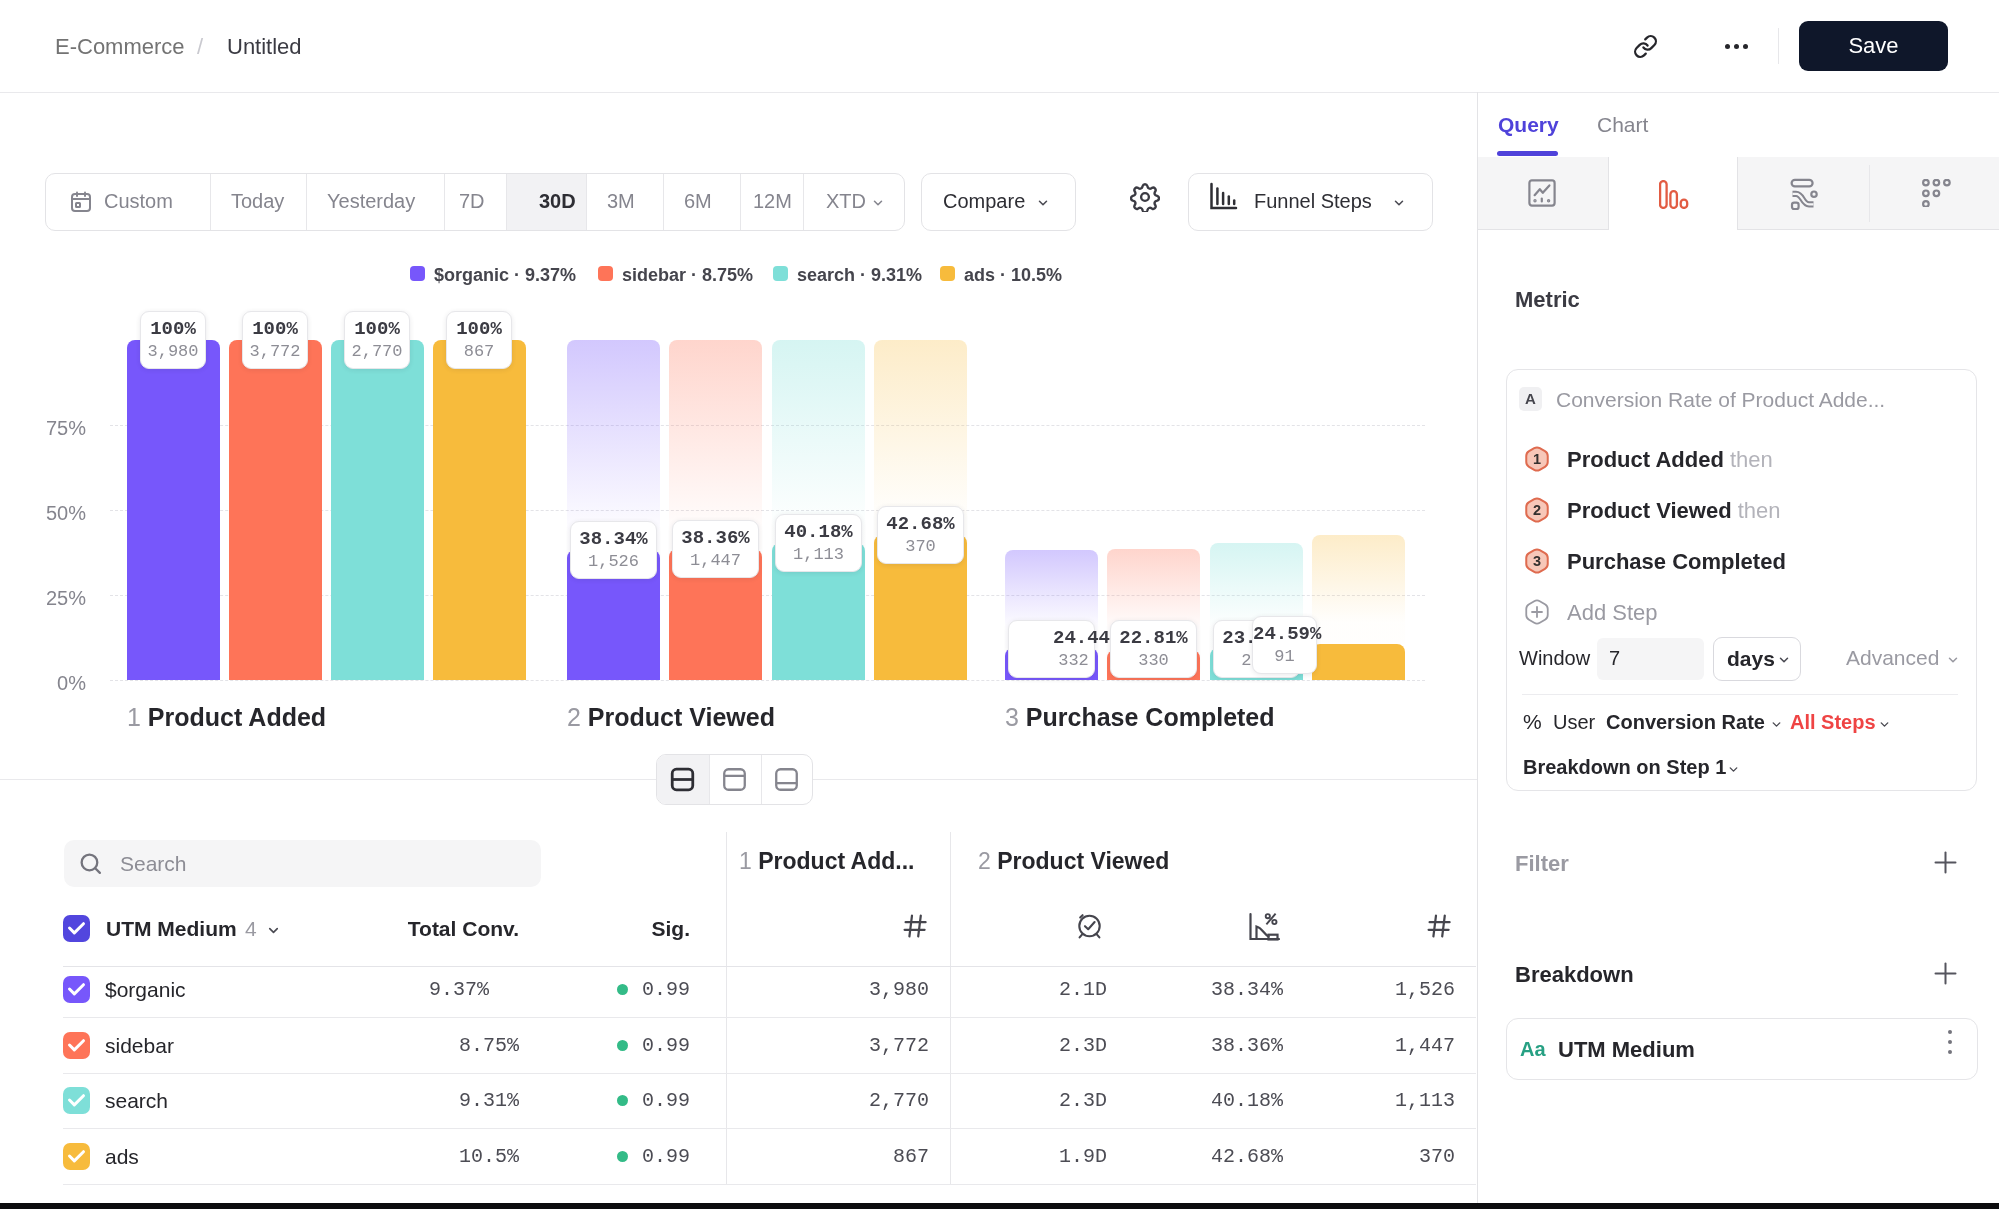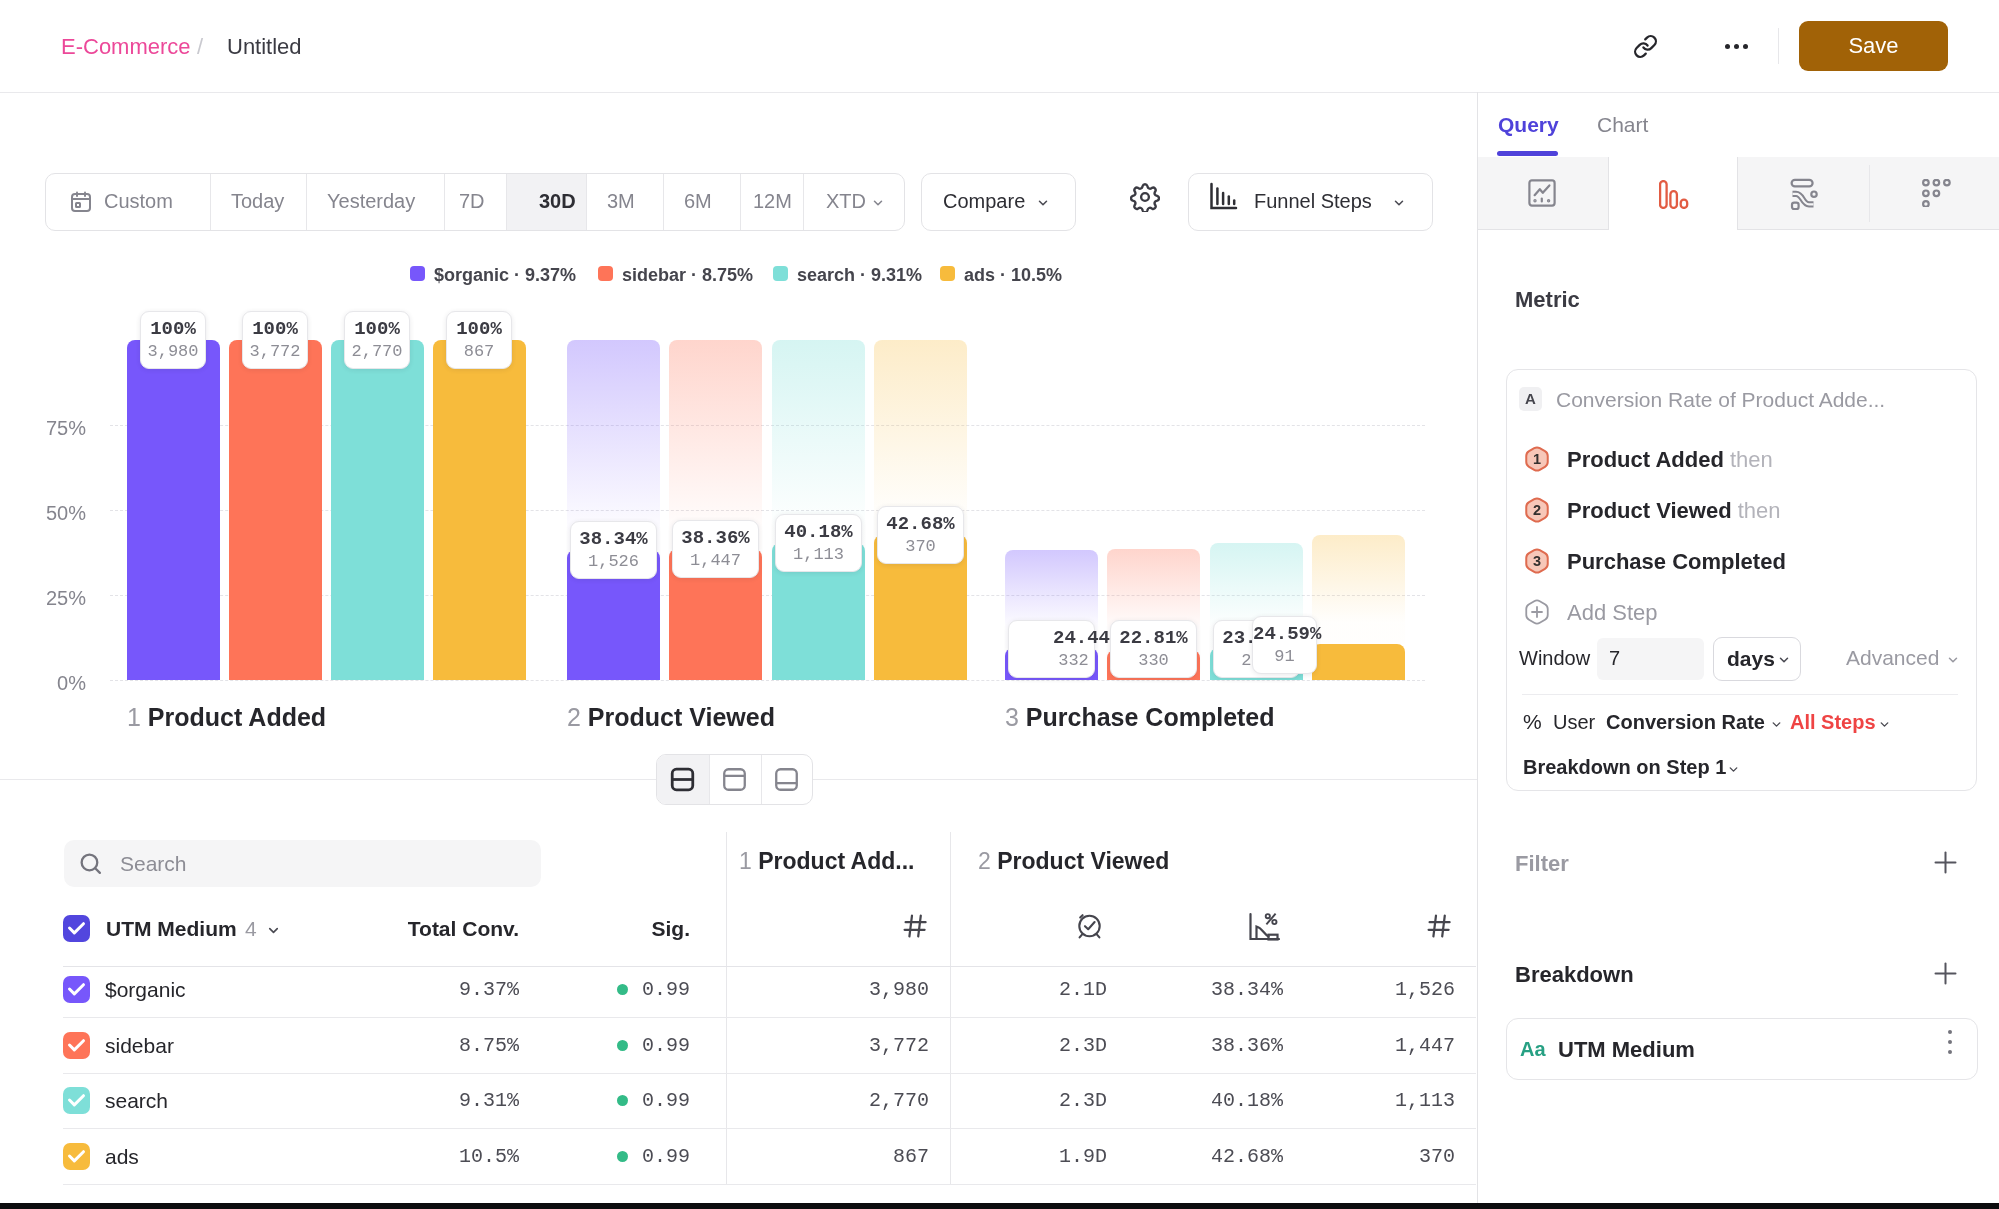--- a/index.html
+++ b/index.html
@@ -17,35 +17,35 @@
   .lbl .p{font-family:"Liberation Mono",monospace;font-weight:bold;font-size:19px;color:#3b3b43;margin-top:6px;}
   .lbl .c{font-family:"Liberation Mono",monospace;font-size:17px;color:#8d8d95;margin-top:2px;}
   .tabtxt{position:absolute;font-size:20px;color:#85858e;}
   .rnum{position:absolute;font-family:"Liberation Mono",monospace;font-size:20px;color:#4c4c54;text-align:right;}
   .chk{position:absolute;width:27px;height:27px;border-radius:7px;}
 </style>
 </head>
 <body>
 <div id="app">
 
-  <div class="abs" style="left:61px;top:34px;font-size:22px;color:#ec4899;">E-Commerce</div>
+  <div class="abs" style="left:55px;top:34px;font-size:22px;color:#737373;">E-Commerce</div>
   <div class="abs" style="left:197px;top:34px;font-size:22px;color:#c9c9cf;">/</div>
   <div class="abs" style="left:227px;top:34px;font-size:22px;color:#3b3b43;">Untitled</div>
   <div class="hline" style="left:0;top:92px;width:1999px;"></div>
 
   <svg class="abs" style="left:1633px;top:34px;" width="25" height="25" viewBox="0 0 24 24" fill="none" stroke="#26262b" stroke-width="2.2" stroke-linecap="round" stroke-linejoin="round">
       <path d="M10 13a5 5 0 0 0 7.54.54l3-3a5 5 0 0 0-7.07-7.07l-1.72 1.71"></path>
       <path d="M14 11a5 5 0 0 0-7.54-.54l-3 3a5 5 0 0 0 7.07 7.07l1.71-1.71"></path>
     </svg>
 
   <div class="abs" style="left:1725px;top:44px;width:5px;height:5px;border-radius:50%;background:#26262b;"></div>
   <div class="abs" style="left:1734px;top:44px;width:5px;height:5px;border-radius:50%;background:#26262b;"></div>
   <div class="abs" style="left:1743px;top:44px;width:5px;height:5px;border-radius:50%;background:#26262b;"></div>
   <div class="vline" style="left:1778px;top:28px;height:36px;"></div>
-  <div class="abs" style="left:1799px;top:21px;width:149px;height:50px;background:#a16207;border-radius:9px;color:#fff;font-size:22px;text-align:center;line-height:50px;">Save</div>
+  <div class="abs" style="left:1799px;top:21px;width:149px;height:50px;background:#0f172a;border-radius:9px;color:#fff;font-size:22px;text-align:center;line-height:50px;">Save</div>
 
   <div class="abs" style="left:45px;top:173px;width:860px;height:58px;border:1px solid #e3e3e6;border-radius:10px;box-sizing:border-box;background:#fff;"></div>
 
   <div class="abs" style="left:506px;top:174px;width:80px;height:56px;background:#f2f2f4;"></div>
 
   <div class="vline" style="left:210px;top:174px;height:56px;"></div>
   <div class="vline" style="left:306px;top:174px;height:56px;"></div>
   <div class="vline" style="left:444px;top:174px;height:56px;"></div>
   <div class="vline" style="left:506px;top:174px;height:56px;"></div>
   <div class="vline" style="left:586px;top:174px;height:56px;"></div>
@@ -268,21 +268,21 @@
   <div class="hline" style="left:63px;top:1017px;width:1413px;"></div>
   <div class="hline" style="left:63px;top:1073px;width:1413px;"></div>
   <div class="hline" style="left:63px;top:1128px;width:1413px;"></div>
   <div class="hline" style="left:63px;top:1184px;width:1413px;"></div>
 
   <div class="chk" style="left:63px;top:976px;background:#7757fb;"></div>
   <svg class="abs" style="left:66px;top:979px;" width="21" height="21" viewBox="0 0 24 24" fill="none" stroke="#fff" stroke-width="3.4" stroke-linecap="round" stroke-linejoin="round">
       <polyline points="20 6.5 9.5 17 4 11.5"></polyline>
     </svg>
   <div class="abs" style="left:105px;top:978px;font-size:21px;color:#26262b;">$organic</div>
-  <div class="rnum" style="left:399px;top:978px;width:120px;">9.37%</div>
+  <div class="rnum" style="left:399px;top:978px;width:120px;text-align:center;">9.37%</div>
   <div class="abs" style="left:617px;top:984px;width:11px;height:11px;border-radius:50%;background:#33bb87;"></div>
   <div class="rnum" style="left:590px;top:978px;width:100px;">0.99</div>
   <div class="rnum" style="left:809px;top:978px;width:120px;">3,980</div>
   <div class="rnum" style="left:987px;top:978px;width:120px;">2.1D</div>
   <div class="rnum" style="left:1163px;top:978px;width:120px;">38.34%</div>
   <div class="rnum" style="left:1335px;top:978px;width:120px;">1,526</div>
 
   <div class="chk" style="left:63px;top:1032px;background:#fe7458;"></div>
   <svg class="abs" style="left:66px;top:1035px;" width="21" height="21" viewBox="0 0 24 24" fill="none" stroke="#fff" stroke-width="3.4" stroke-linecap="round" stroke-linejoin="round">
       <polyline points="20 6.5 9.5 17 4 11.5"></polyline>

